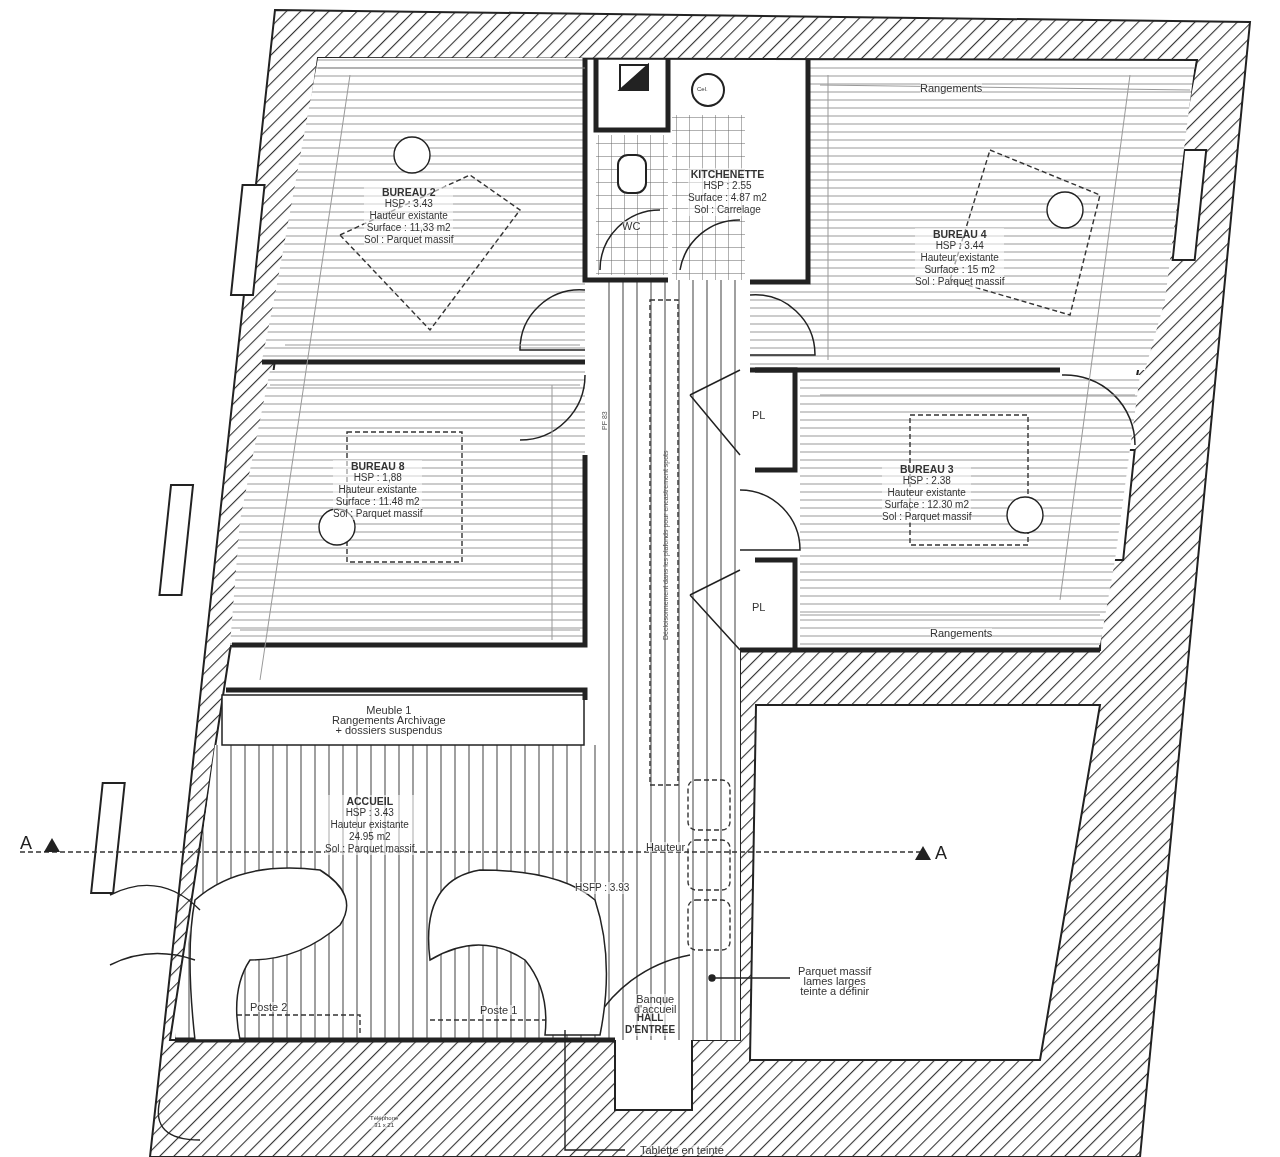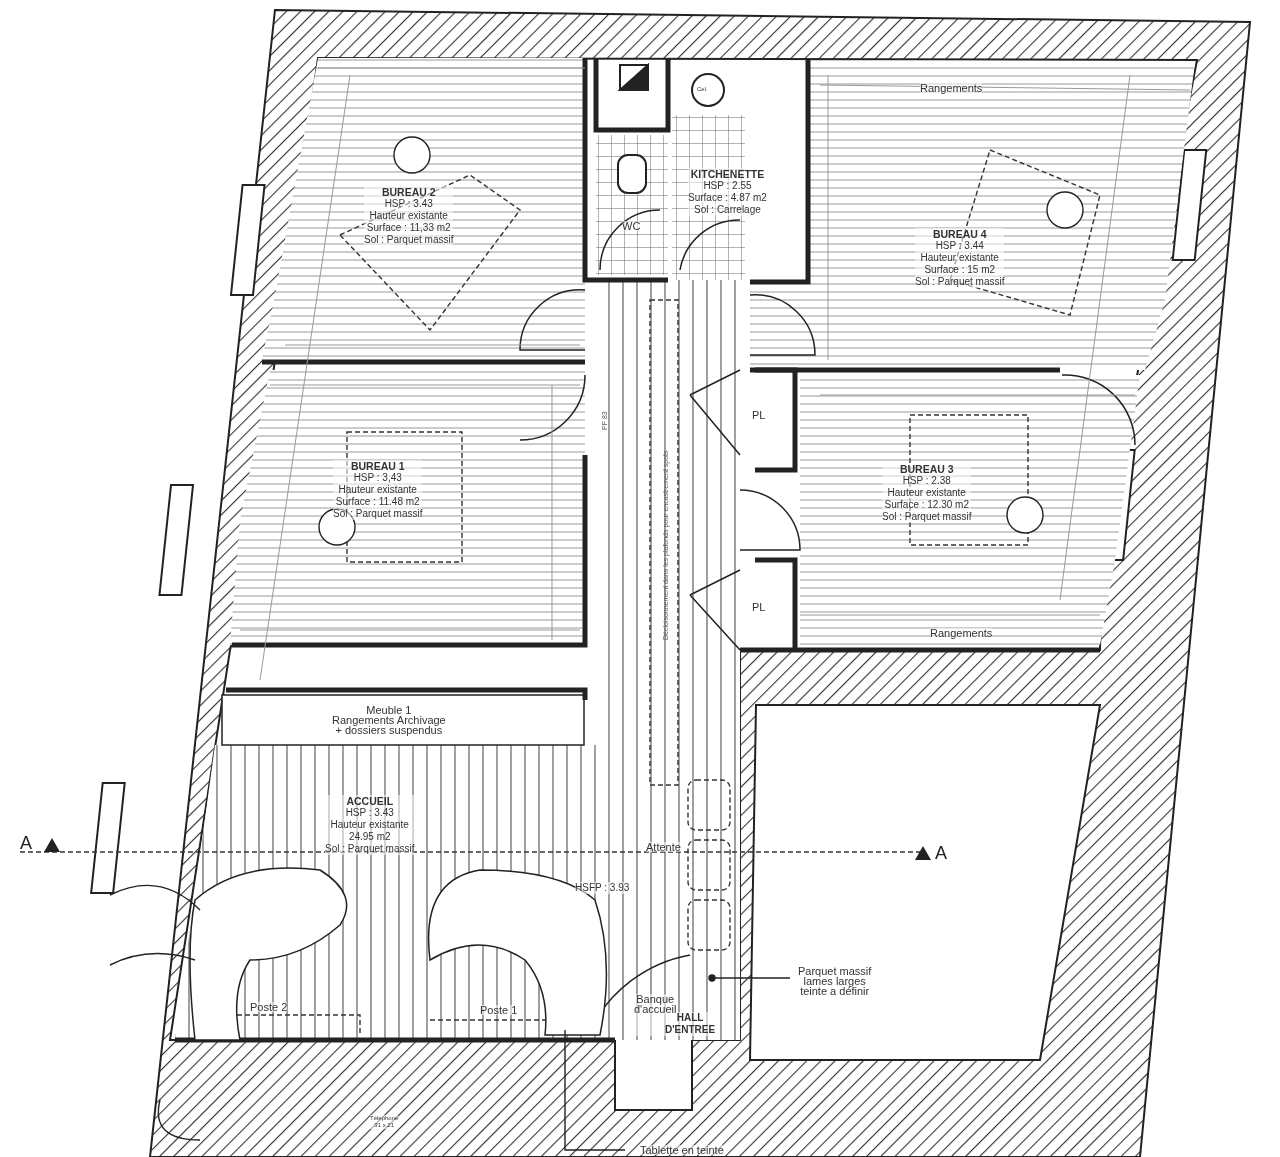--- a/index.html
+++ b/index.html
@@ -173,22 +173,22 @@
 
 <div class="lbl" style="left:915px;top:196px;margin-top:32px;">
   <div class="title">BUREAU 4</div>
   <div>HSP : 3.44</div>
   <div>Hauteur existante</div>
   <div>Surface : 15 m2</div>
   <div>Sol : Parquet massif</div>
 </div>
 
 <div class="lbl" style="left:333px;top:460px;">
-  <div class="title">BUREAU 1</div>
-  <div>HSP : 3,43</div>
+  <div class="title">BUREAU 8</div>
+  <div>HSP : 1,88</div>
   <div>Hauteur existante</div>
   <div>Surface : 11.48 m2</div>
   <div>Sol : Parquet massif</div>
 </div>
 
 <div class="lbl" style="left:882px;top:453px;margin-top:10px;">
   <div class="title">BUREAU 3</div>
   <div>HSP : 2.38</div>
   <div>Hauteur existante</div>
   <div>Surface : 12.30 m2</div>
@@ -196,40 +196,40 @@
 </div>
 
 <div class="lbl" style="left:325px;top:795px;">
   <div class="title">ACCUEIL</div>
   <div>HSP : 3.43</div>
   <div>Hauteur existante</div>
   <div>24.95 m2</div>
   <div>Sol : Parquet massif</div>
 </div>
 
-<div class="lbl" style="left:625px;top:1012px;font-weight:bold;padding-left:40px;">
+<div class="lbl" style="left:625px;top:1012px;font-weight:bold;">
   <div>HALL</div>
   <div>D'ENTREE</div>
 </div>
 
 <div class="lbl small" style="left:622px;top:221px;">WC</div>
 <div class="lbl tiny" style="left:697px;top:86px;background:none;">Cel.</div>
 <div class="lbl small" style="left:752px;top:410px;">PL</div>
 <div class="lbl small" style="left:752px;top:602px;">PL</div>
 <div class="lbl small" style="left:920px;top:83px;">Rangements</div>
 <div class="lbl small" style="left:930px;top:628px;">Rangements</div>
 
 <div class="lbl small" style="left:332px;top:705px;">
   <div>Meuble 1</div>
   <div>Rangements Archivage</div>
   <div>+ dossiers suspendus</div>
 </div>
 
 <div class="lbl" style="left:575px;top:882px;">HSFP : 3.93</div>
-<div class="lbl small" style="left:646px;top:842px;">Attente</div>
+<div class="lbl small" style="left:646px;top:842px;">Hauteur</div>
 <div class="lbl small" style="left:634px;top:994px;">
   <div>Banque</div>
   <div>d'accueil</div>
 </div>
 <div class="lbl small" style="left:480px;top:1005px;">Poste 1</div>
 <div class="lbl small" style="left:250px;top:1002px;">Poste 2</div>
 
 <div class="lbl small" style="left:798px;top:966px;">
   <div>Parquet massif</div>
   <div>lames larges</div>

